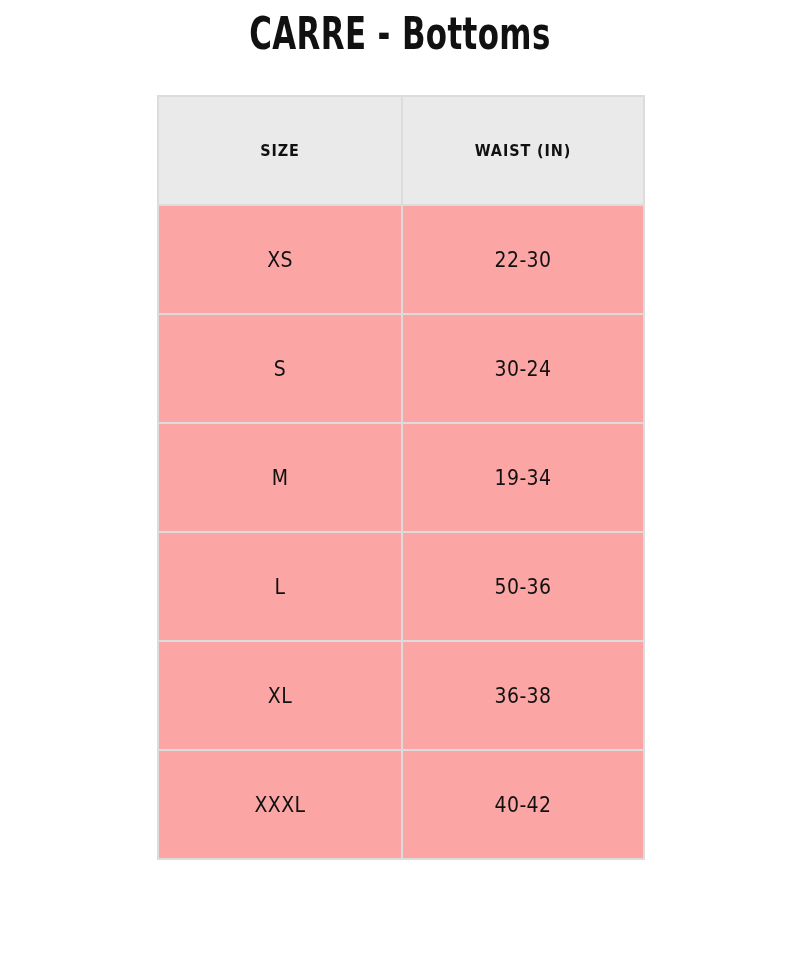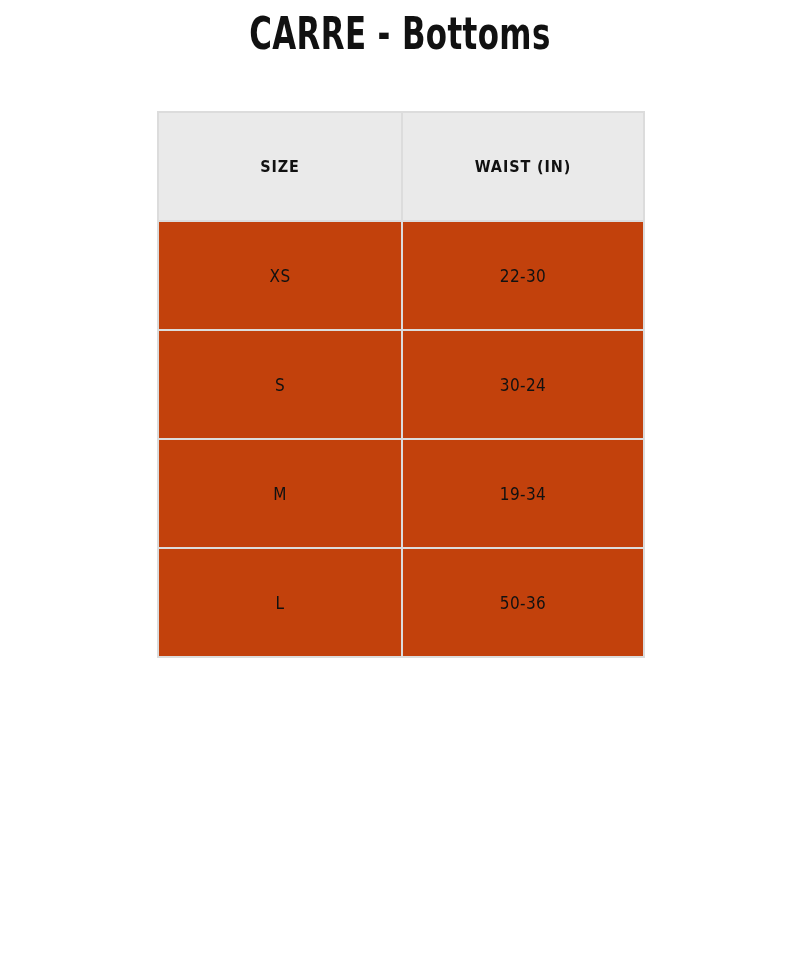--- a/index.html
+++ b/index.html
@@ -40,21 +40,20 @@
     transform-origin: center top;
     white-space: nowrap;
   }
 
   
   .size-table-wrap {
     position: absolute;
     left: 157px;
     top: 95px;
     width: 422px;
-    margin-top: 16px;
   }
 
   table.size-table {
     width: 486px;
     border-collapse: collapse;
     table-layout: fixed;
   }
 
   table.size-table col.col-size  { width: 244px; }
   table.size-table col.col-waist { width: 242px; }
@@ -71,23 +70,23 @@
   table.size-table thead th {
     background: #eaeaea;
     font-family: "Liberation Sans Narrow", "DejaVu Sans Condensed", "Liberation Sans", sans-serif;
     font-size: 16px;
     font-weight: 700;
     letter-spacing: 0.9px;
     text-transform: uppercase;
   }
 
   table.size-table tbody td {
-    background: #c2410c;
+    background: #fca5a5;
     font-family: "Liberation Sans Narrow", "DejaVu Sans Condensed", "Liberation Sans", sans-serif;
-    font-size: 17px;
+    font-size: 21px;
     font-weight: 400;
     letter-spacing: 0.4px;
   }
 
   .cell-inner {
     display: block;
     width: 100%;
   }
 </style>
 </head>
@@ -141,17 +140,33 @@
           </td>
         </tr>
         <tr>
           <td>
             <span class="cell-inner">L</span>
           </td>
           <td>
             <span class="cell-inner">50-36</span>
           </td>
         </tr>
+        <tr>
+          <td>
+            <span class="cell-inner">XL</span>
+          </td>
+          <td>
+            <span class="cell-inner">36-38</span>
+          </td>
+        </tr>
+        <tr>
+          <td>
+            <span class="cell-inner">XXXL</span>
+          </td>
+          <td>
+            <span class="cell-inner">40-42</span>
+          </td>
+        </tr>
       </tbody>
     </table>
   </div>
 
 </div>
 
 </body></html>

